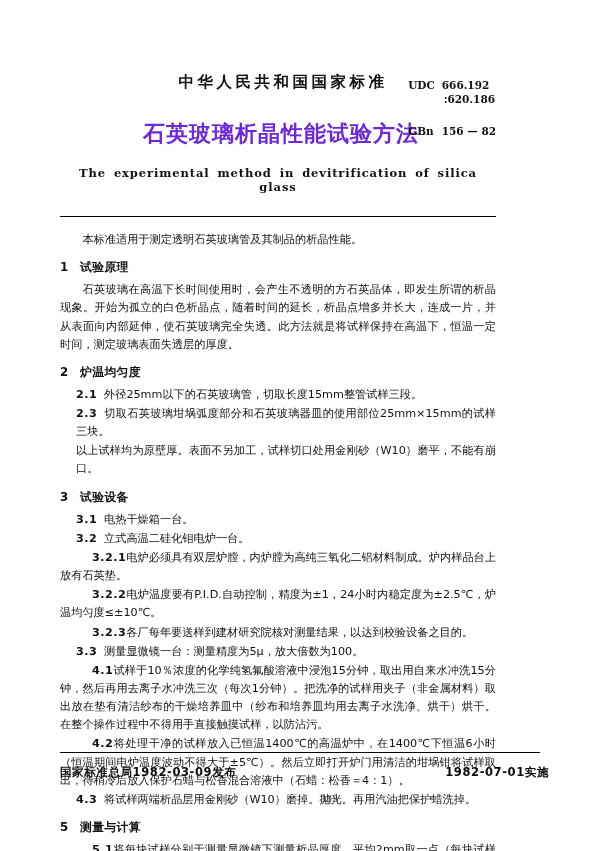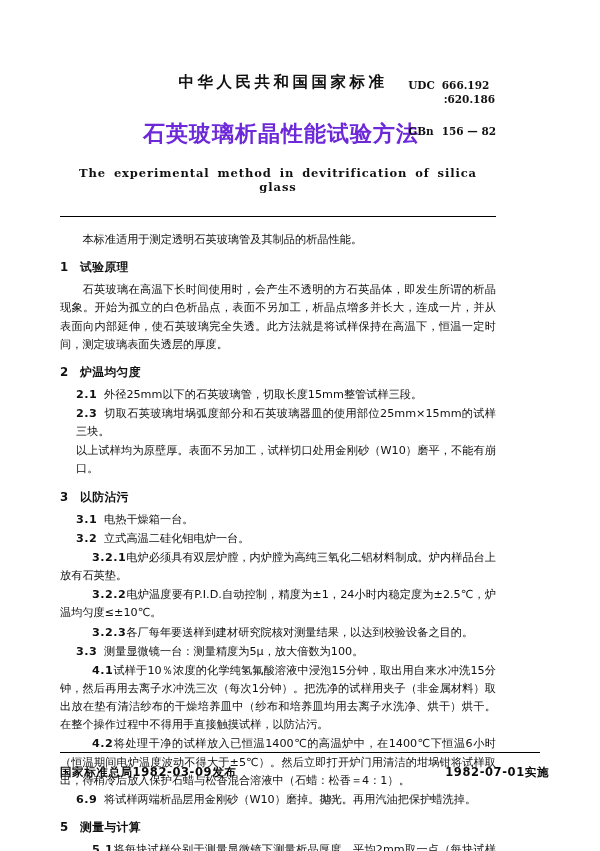--- a/index.html
+++ b/index.html
@@ -208,35 +208,35 @@
 
   <hr class="rule-top">
 
   <div class="body-wrap">
 
     <p class="para">本标准适用于测定透明石英玻璃管及其制品的析晶性能。</p>
 
     <p class="sec-head">
       <span class="num">1</span><span>试验原理</span>
     </p>
-    <p class="para">石英玻璃在高温下长时间使用时，会产生不透明的方石英晶体，即发生所谓的析晶现象。开始为孤立的白色析晶点，表面不另加工，析晶点增多并长大，连成一片，并从表面向内部延伸，使石英玻璃完全失透。此方法就是将试样保持在高温下，恒温一定时间，测定玻璃表面失透层的厚度。</p>
+    <p class="para">石英玻璃在高温下长时间使用时，会产生不透明的方石英晶体，即发生所谓的析晶现象。开始为孤立的白色析晶点，随着时间的延长，析晶点增多并长大，连成一片，并从表面向内部延伸，使石英玻璃完全失透。此方法就是将试样保持在高温下，恒温一定时间，测定玻璃表面失透层的厚度。</p>
 
     <p class="sec-head">
       <span class="num">2</span><span>炉温均匀度</span>
     </p>
     <p class="sub">
       <span class="num">2.1</span><span class="sub-body">外径25mm以下的石英玻璃管，切取长度15mm整管试样三段。</span>
     </p>
     <p class="sub">
       <span class="num">2.3</span><span class="sub-body">切取石英玻璃坩埚弧度部分和石英玻璃器皿的使用部位25mm×15mm的试样三块。</span>
     </p>
     <p class="cont">以上试样均为原壁厚。表面不另加工，试样切口处用金刚砂（W10）磨平，不能有崩口。</p>
 
     <p class="sec-head">
-      <span class="num">3</span><span>以防沾污</span>
+      <span class="num">3</span><span>试验设备</span>
     </p>
     <p class="sub">
       <span class="num">3.1</span><span class="sub-body">电热干燥箱一台。</span>
     </p>
     <p class="sub">
       <span class="num">3.2</span><span class="sub-body">立式高温二硅化钼电炉一台。</span>
     </p>
     <p class="sub flow">
       <span class="num wide">3.2.1</span><span class="sub-body">电炉必须具有双层炉膛，内炉膛为高纯三氧化二铝材料制成。炉内样品台上放有石英垫。</span>
     </p>
@@ -250,21 +250,21 @@
       <span class="num">3.3</span><span class="sub-body">测量显微镜一台：测量精度为5μ，放大倍数为100。</span>
     </p>
 
     <p class="sub flow">
       <span class="num">4.1</span><span class="sub-body">试样于10％浓度的化学纯氢氟酸溶液中浸泡15分钟，取出用自来水冲洗15分钟，然后再用去离子水冲洗三次（每次1分钟）。把洗净的试样用夹子（非金属材料）取出放在垫有清洁纱布的干燥培养皿中（纱布和培养皿均用去离子水洗净、烘干）烘干。在整个操作过程中不得用手直接触摸试样，以防沾污。</span>
     </p>
     <p class="sub flow">
       <span class="num">4.2</span><span class="sub-body">将处理干净的试样放入已恒温1400℃的高温炉中，在1400℃下恒温6小时（恒温期间电炉温度波动不得大于±5℃）。然后立即打开炉门用清洁的坩埚钳将试样取出，待稍冷后放入保护石蜡与松香混合溶液中（石蜡：松香＝4：1）。</span>
     </p>
     <p class="sub">
-      <span class="num">6.9</span><span class="sub-body">将试样两端析晶层用金刚砂（W10）磨掉。抛光。再用汽油把保护蜡洗掉。</span>
+      <span class="num">4.3</span><span class="sub-body">将试样两端析晶层用金刚砂（W10）磨掉。抛光。再用汽油把保护蜡洗掉。</span>
     </p>
 
     <p class="sec-head">
       <span class="num">5</span><span>测量与计算</span>
     </p>
     <p class="sub flow">
       <span class="num">5.1</span><span class="sub-body">将每块试样分别于测量显微镜下测量析晶厚度，平均2mm取一点（每块试样最少要取10个点），同时测量出内层、中层、外层析晶层厚度。</span>
     </p>
 
   </div>

